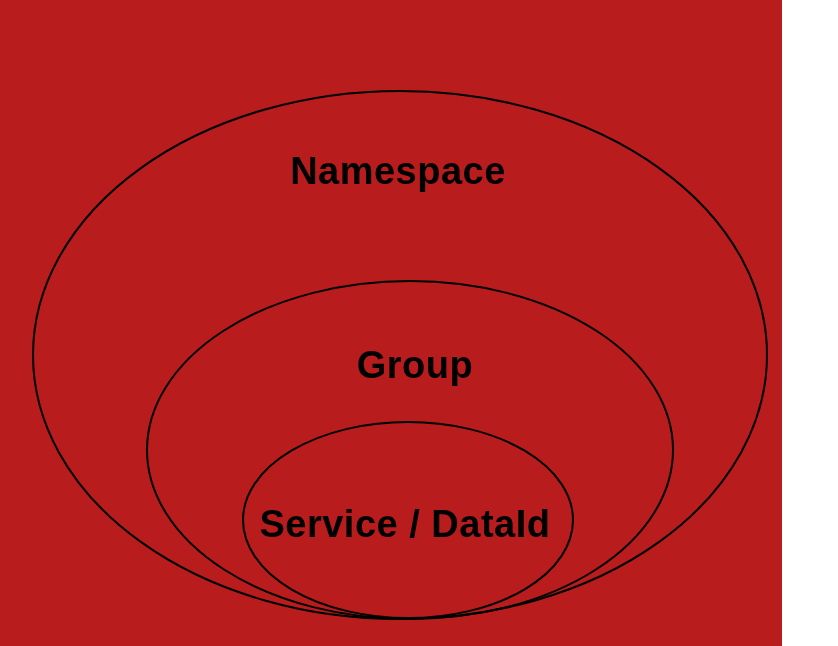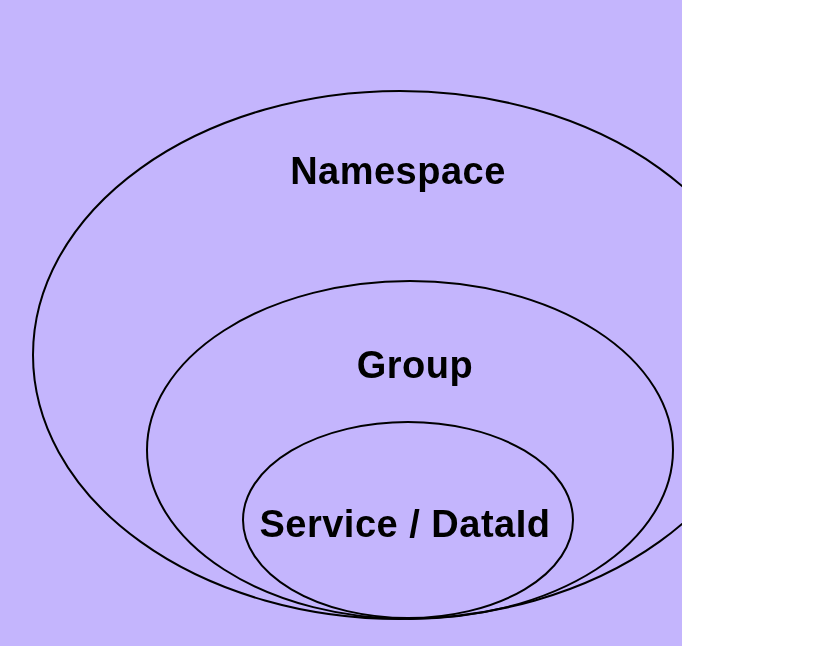--- a/index.html
+++ b/index.html
@@ -2,23 +2,23 @@
 <html><head>
 <meta charset="utf-8">
 <style>
   html, body {
     margin: 0;
     padding: 0;
     background: #ffffff;
   }
   .canvas {
     position: relative;
-    width: 682px;
+    width: 782px;
     height: 646px;
-    background: #c4b5fd;
+    background: #b91c1c;
     overflow: hidden;
     font-family: "Liberation Sans", sans-serif;
   }
   svg {
     display: block;
   }
   .level-label {
     font-family: "Liberation Sans", "DejaVu Sans", sans-serif;
     font-weight: 700;
     font-size: 38px;

